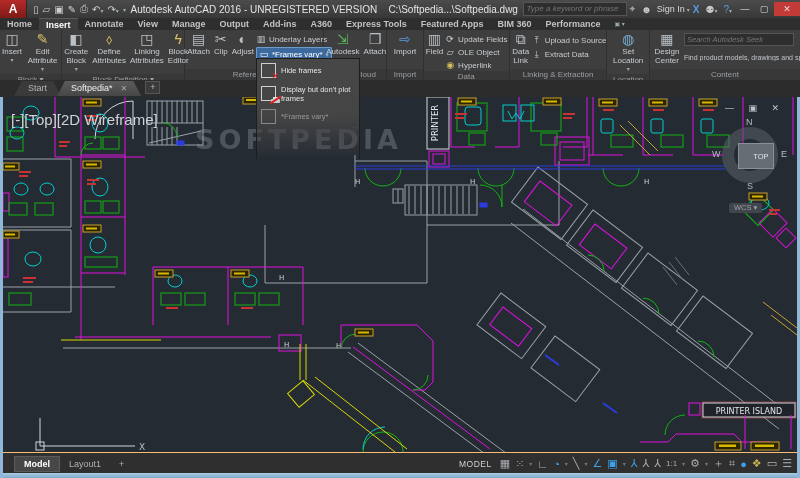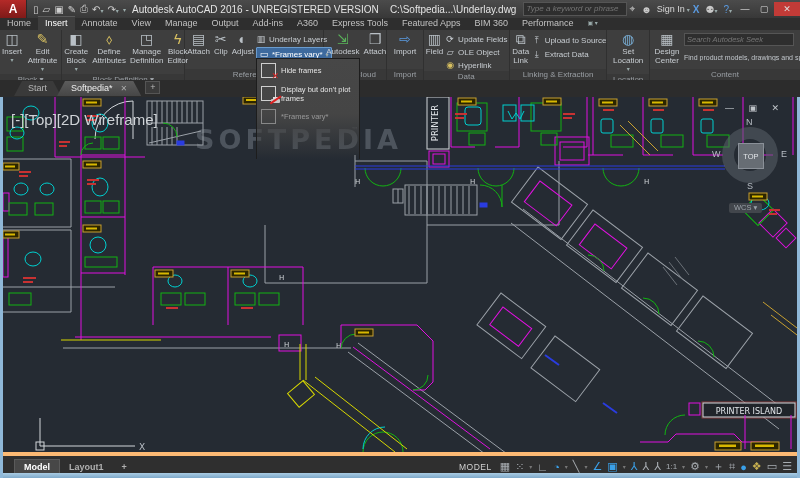--- a/index.html
+++ b/index.html
@@ -10,21 +10,21 @@
   #logo{width:26px;height:18px;background:linear-gradient(#b42a28,#7e1a18);color:#fff;font-weight:bold;font-size:12px;display:flex;align-items:center;justify-content:center;border-right:1px solid #2a2a2a;}
   .qa{display:flex;gap:4px;margin-left:6px;color:#cfcfcf;font-size:10px;align-items:center;}
   .qa span{cursor:default;}
   #tb-title{flex:1;text-align:center;white-space:nowrap;overflow:hidden;font-size:10px;color:#e4e4e4;}
   #tb-search{width:96px;height:12px;background:#2e2e2e;border:1px solid #555;color:#8a8a8a;font-style:italic;font-size:8px;padding:0 3px;line-height:12px;}
   .tb-ico{margin:0 3px;font-size:10px;color:#c8c8c8;}
   #signin{font-size:9px;color:#d8d8d8;margin:10px 2px;}
   .winbtn{width:18px;height:14px;display:flex;align-items:center;justify-content:center;font-size:9px;color:#ddd;margin-left:1px;}
   #close-btn{background:#c23b37;width:26px;}
   
-  #tabrow{left:0;top:18px;width:800px;height:12px;background:#2e2e2e;display:flex;align-items:flex-end;font-size:9px;color:#c2c2c2;}
+  #tabrow{left:0;top:18px;width:800px;height:12px;background:#2e2e2e;display:flex;align-items:flex-start;font-size:9px;color:#c2c2c2;font-weight:bold;}
   .rtab{padding:1px 7px;height:11px;line-height:11px;}
   .rtab.active{background:#3e3e3e;color:#fff;border-top:1px solid #5a5a5a;}
   
   #ribbon{left:0;top:30px;width:800px;height:50px;background:#3e3e3e;display:flex;}
   .panel{height:50px;border-right:1px solid #303030;display:flex;flex-direction:column;}
   .pbody{flex:1;display:flex;align-items:flex-start;padding-top:1px;}
   .plabel{height:11px;line-height:11px;text-align:center;font-size:8px;color:#9a9fa4;background:#383838;white-space:nowrap;overflow:hidden;}
   .bb{display:flex;flex-direction:column;align-items:center;font-size:8px;color:#c8cdd2;text-align:center;line-height:9px;padding:0 2px;}
   .bi{font-size:14px;line-height:16px;height:16px;color:#b9c0c6;}
   .brow{display:flex;align-items:center;gap:3px;font-size:8px;color:#c8cdd2;height:12px;white-space:nowrap;}
@@ -49,28 +49,28 @@
   .ftab.active{background:linear-gradient(#5c5c5c,#464646);color:#f0f0f0;z-index:2;}
   .ftab .x{margin-left:8px;color:#aaa;font-size:8px;}
   .newtab{width:13px;height:11px;margin-left:8px;margin-bottom:2px;background:#3a3a3a;border:1px solid #555;color:#bbb;font-size:9px;line-height:10px;text-align:center;}
   
   #canvas{left:3px;top:97px;width:794px;height:355px;background:#252b33;overflow:hidden;}
   #frame-borders{left:0;top:97px;width:800px;height:381px;border-left:3px solid #8fb8d8;border-right:3px solid #8fb8d8;box-sizing:border-box;pointer-events:none;z-index:40;}
   #vp-label{left:8px;top:14px;font-size:15px;color:#cfd3d7;z-index:5;}
   
   #vcube{left:712px;top:22px;width:72px;height:76px;z-index:6;font-size:9px;color:#b7bdc4;}
   #vc-ring{position:absolute;left:7px;top:8px;width:56px;height:56px;border-radius:50%;border:12px solid rgba(90,96,104,.55);box-sizing:border-box;}
-  #vc-face{position:absolute;left:23px;top:24px;width:24px;height:24px;background:#676d74;border:1px solid #8a9098;color:#e2e5e9;font-size:7.5px;display:flex;align-items:center;justify-content:center;}
+  #vc-face{position:absolute;left:23px;top:24px;width:24px;height:24px;background:#676d74;border:1px solid #8a9098;color:#e2e5e9;font-size:7.5px;display:flex;align-items:center;justify-content:center;padding-left:10px;}
   .vc-n{position:absolute;left:31px;top:-2px;}.vc-s{position:absolute;left:32px;top:62px;}
   .vc-w{position:absolute;left:-3px;top:30px;}.vc-e{position:absolute;left:66px;top:30px;}
   #vc-wcs{position:absolute;left:14px;top:84px;background:#42464c;border-radius:2px;padding:0 5px;font-size:7.5px;color:#9aa1a8;height:10px;line-height:10px;}
   #dw-controls{left:722px;top:6px;z-index:6;color:#c0c5ca;font-size:9px;letter-spacing:6px;}
   
-  #statusbar{left:0;top:452px;width:800px;height:21px;background:#2f2f2f;display:flex;align-items:center;font-size:9px;color:#b8b8b8;border-top:4px solid #fdba74;}
-  .mtab{padding:2px 9px;font-size:9px;color:#b0b0b0;font-weight:bold;}
+  #statusbar{left:0;top:452px;width:800px;height:21px;background:#2f2f2f;display:flex;align-items:center;font-size:9px;color:#b8b8b8;border-top:1px solid #fdba74;}
+  .mtab{padding:2px 9px;font-size:9px;color:#b0b0b0;}
   .mtab.active{background:#474747;color:#fff;font-weight:bold;border:1px solid #5a5a5a;}
   #status-icons{margin-left:auto;display:flex;align-items:center;gap:5px;padding-right:8px;}
   .sico{font-size:11px;color:#a8adb2;}
   .sico.blue{color:#3aa0e8;}
   .ssep{color:#777;font-size:6px;}
   #model-lbl{font-size:8.5px;color:#d0d0d0;letter-spacing:.5px;margin-right:3px;}
   #bluebottom{left:0;top:473px;width:800px;height:5px;background:linear-gradient(#a9cce4,#7fa9c9);}
   svg text{font-family:"DejaVu Sans",sans-serif;}
 </style>
 </head>
@@ -85,21 +85,21 @@
       <span>▱</span>
       <span>▣</span>
       <span>✎</span>
       <span>⎙</span>
       <span>↶<span class="caret">▾</span></span>
       <span>↷<span class="caret">▾</span></span>
       <span class="caret">▾</span>
     </div>
     <div id="tb-title">
       <span>Autodesk AutoCAD 2016 - UNREGISTERED VERSION</span>&nbsp;&nbsp;&nbsp;
-      <span>C:\Softpedia...\Underlay.dwg</span>
+      <span>C:\Softpedia...\Softpedia.dwg</span>
     </div>
     <input id="tb-search" placeholder="Type a keyword or phrase" style="">
     <span class="tb-ico">⌖</span>
     <span class="tb-ico">☻</span>
     <span id="signin">Sign In</span>
     <span class="caret">▾</span>
     <span class="tb-ico" style="color:#5a9ae0;font-weight:bold">X</span>
     <span class="tb-ico">⚉<span class="caret">▾</span></span>
     <span class="tb-ico" style="color:#5a9ae0">?<span class="caret">▾</span></span>
     <span class="winbtn">—</span>
@@ -145,21 +145,21 @@
             <span class="bi">◧</span>
             <span>Create Block</span>
             <span class="caret">▾</span>
           </div>
         <div class="bb">
             <span class="bi" style="color:#d8c060">⬨</span>
             <span>Define Attributes</span>
           </div>
         <div class="bb">
             <span class="bi">◳</span>
-            <span>Manage Definition</span>
+            <span>Linking Attributes</span>
           </div>
         <div class="bb">
             <span class="bi" style="color:#d8c060">ϟ</span>
             <span>Block Editor</span>
           </div>
       </div>
       <div class="plabel"><span>Block Definition</span> ▾</div>
     </div>
     <div class="panel" style="width:138px">
       <div class="pbody">

